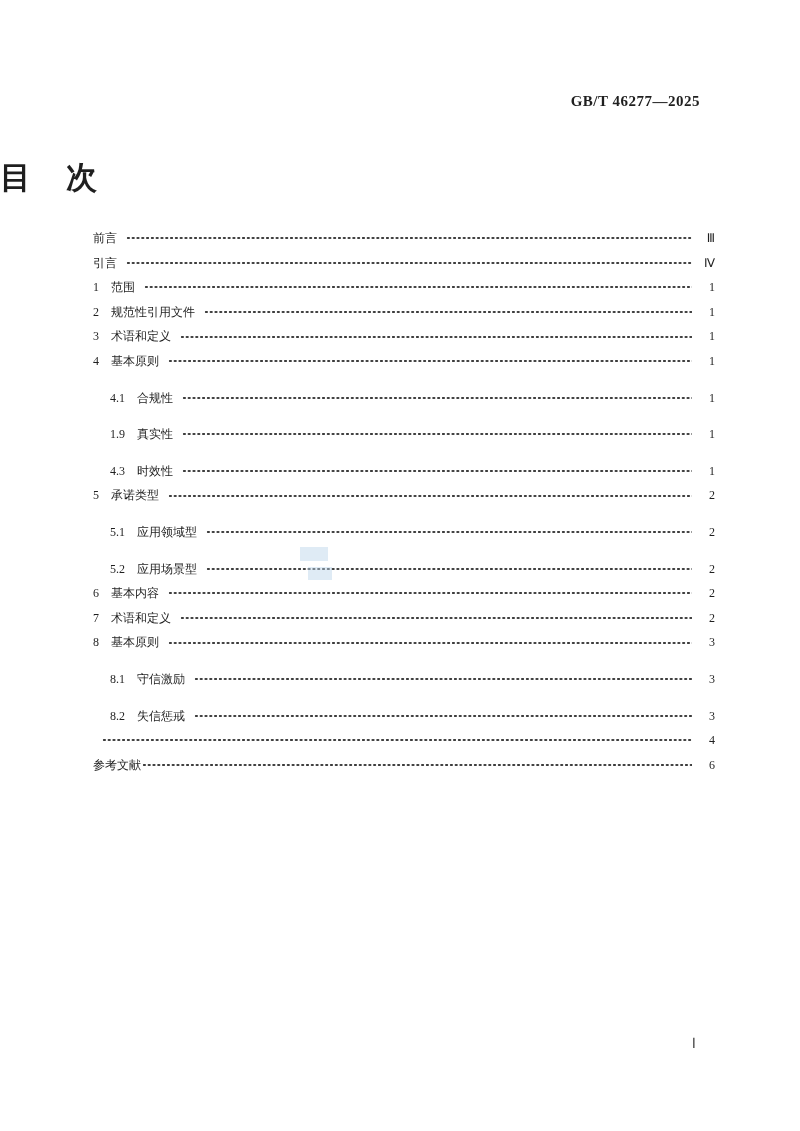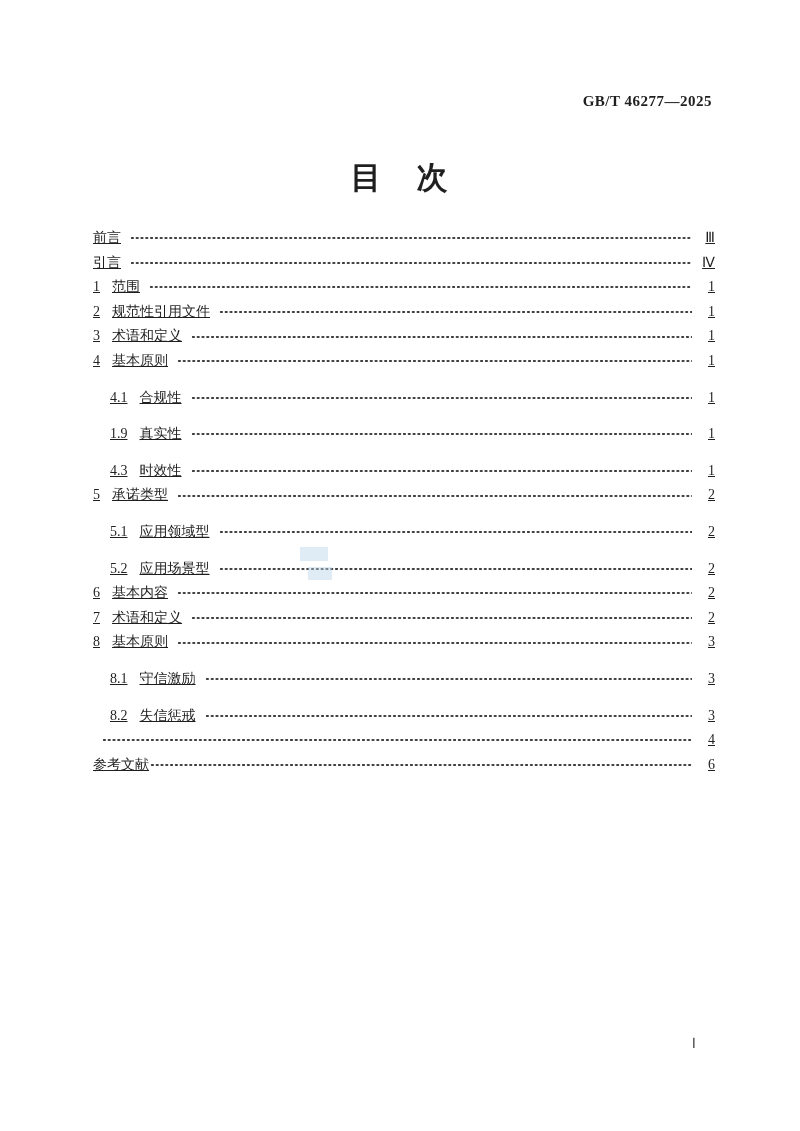--- a/index.html
+++ b/index.html
@@ -9,50 +9,48 @@
     height: 1131px;
     margin: 0 auto;
     background: #ffffff;
     font-family: "Liberation Serif", serif;
     color: #1f1f1f;
     overflow: hidden;
   }
   .header-code {
     position: absolute;
     top: 93px;
-    right: 88px;
+    right: 100px;
     font-size: 15px;
     font-weight: bold;
     letter-spacing: 0.5px;
     white-space: nowrap;
   }
   .doc-title {
     position: absolute;
     top: 157px;
     left: 0;
     width: 100%;
-    text-align: center;
     font-size: 31px;
     font-weight: bold;
     letter-spacing: 2px;
     white-space: pre;
   }
   .toc {
     position: absolute;
     top: 226px;
     left: 93px;
     right: 85px;
   }
   .toc-row {
     display: flex;
     align-items: center;
     height: 24.6px;
-    font-size: 14px;
+    font-size: 12px;
     line-height: 24.6px;
-    text-decoration: underline;
   }
   .toc-row.level-1 { padding-left: 17px; margin-top: 12px; }
   .toc-num { margin-right: 12px; white-space: nowrap; }
   .toc-num:empty { display: none; }
   .toc-label { white-space: pre; }
   .toc-leader {
     flex: 1;
     align-self: stretch;
     margin: 0 7px 0 9px;
     background-image: radial-gradient(circle, #3a3a3a 1.05px, rgba(0,0,0,0) 1.35px);

